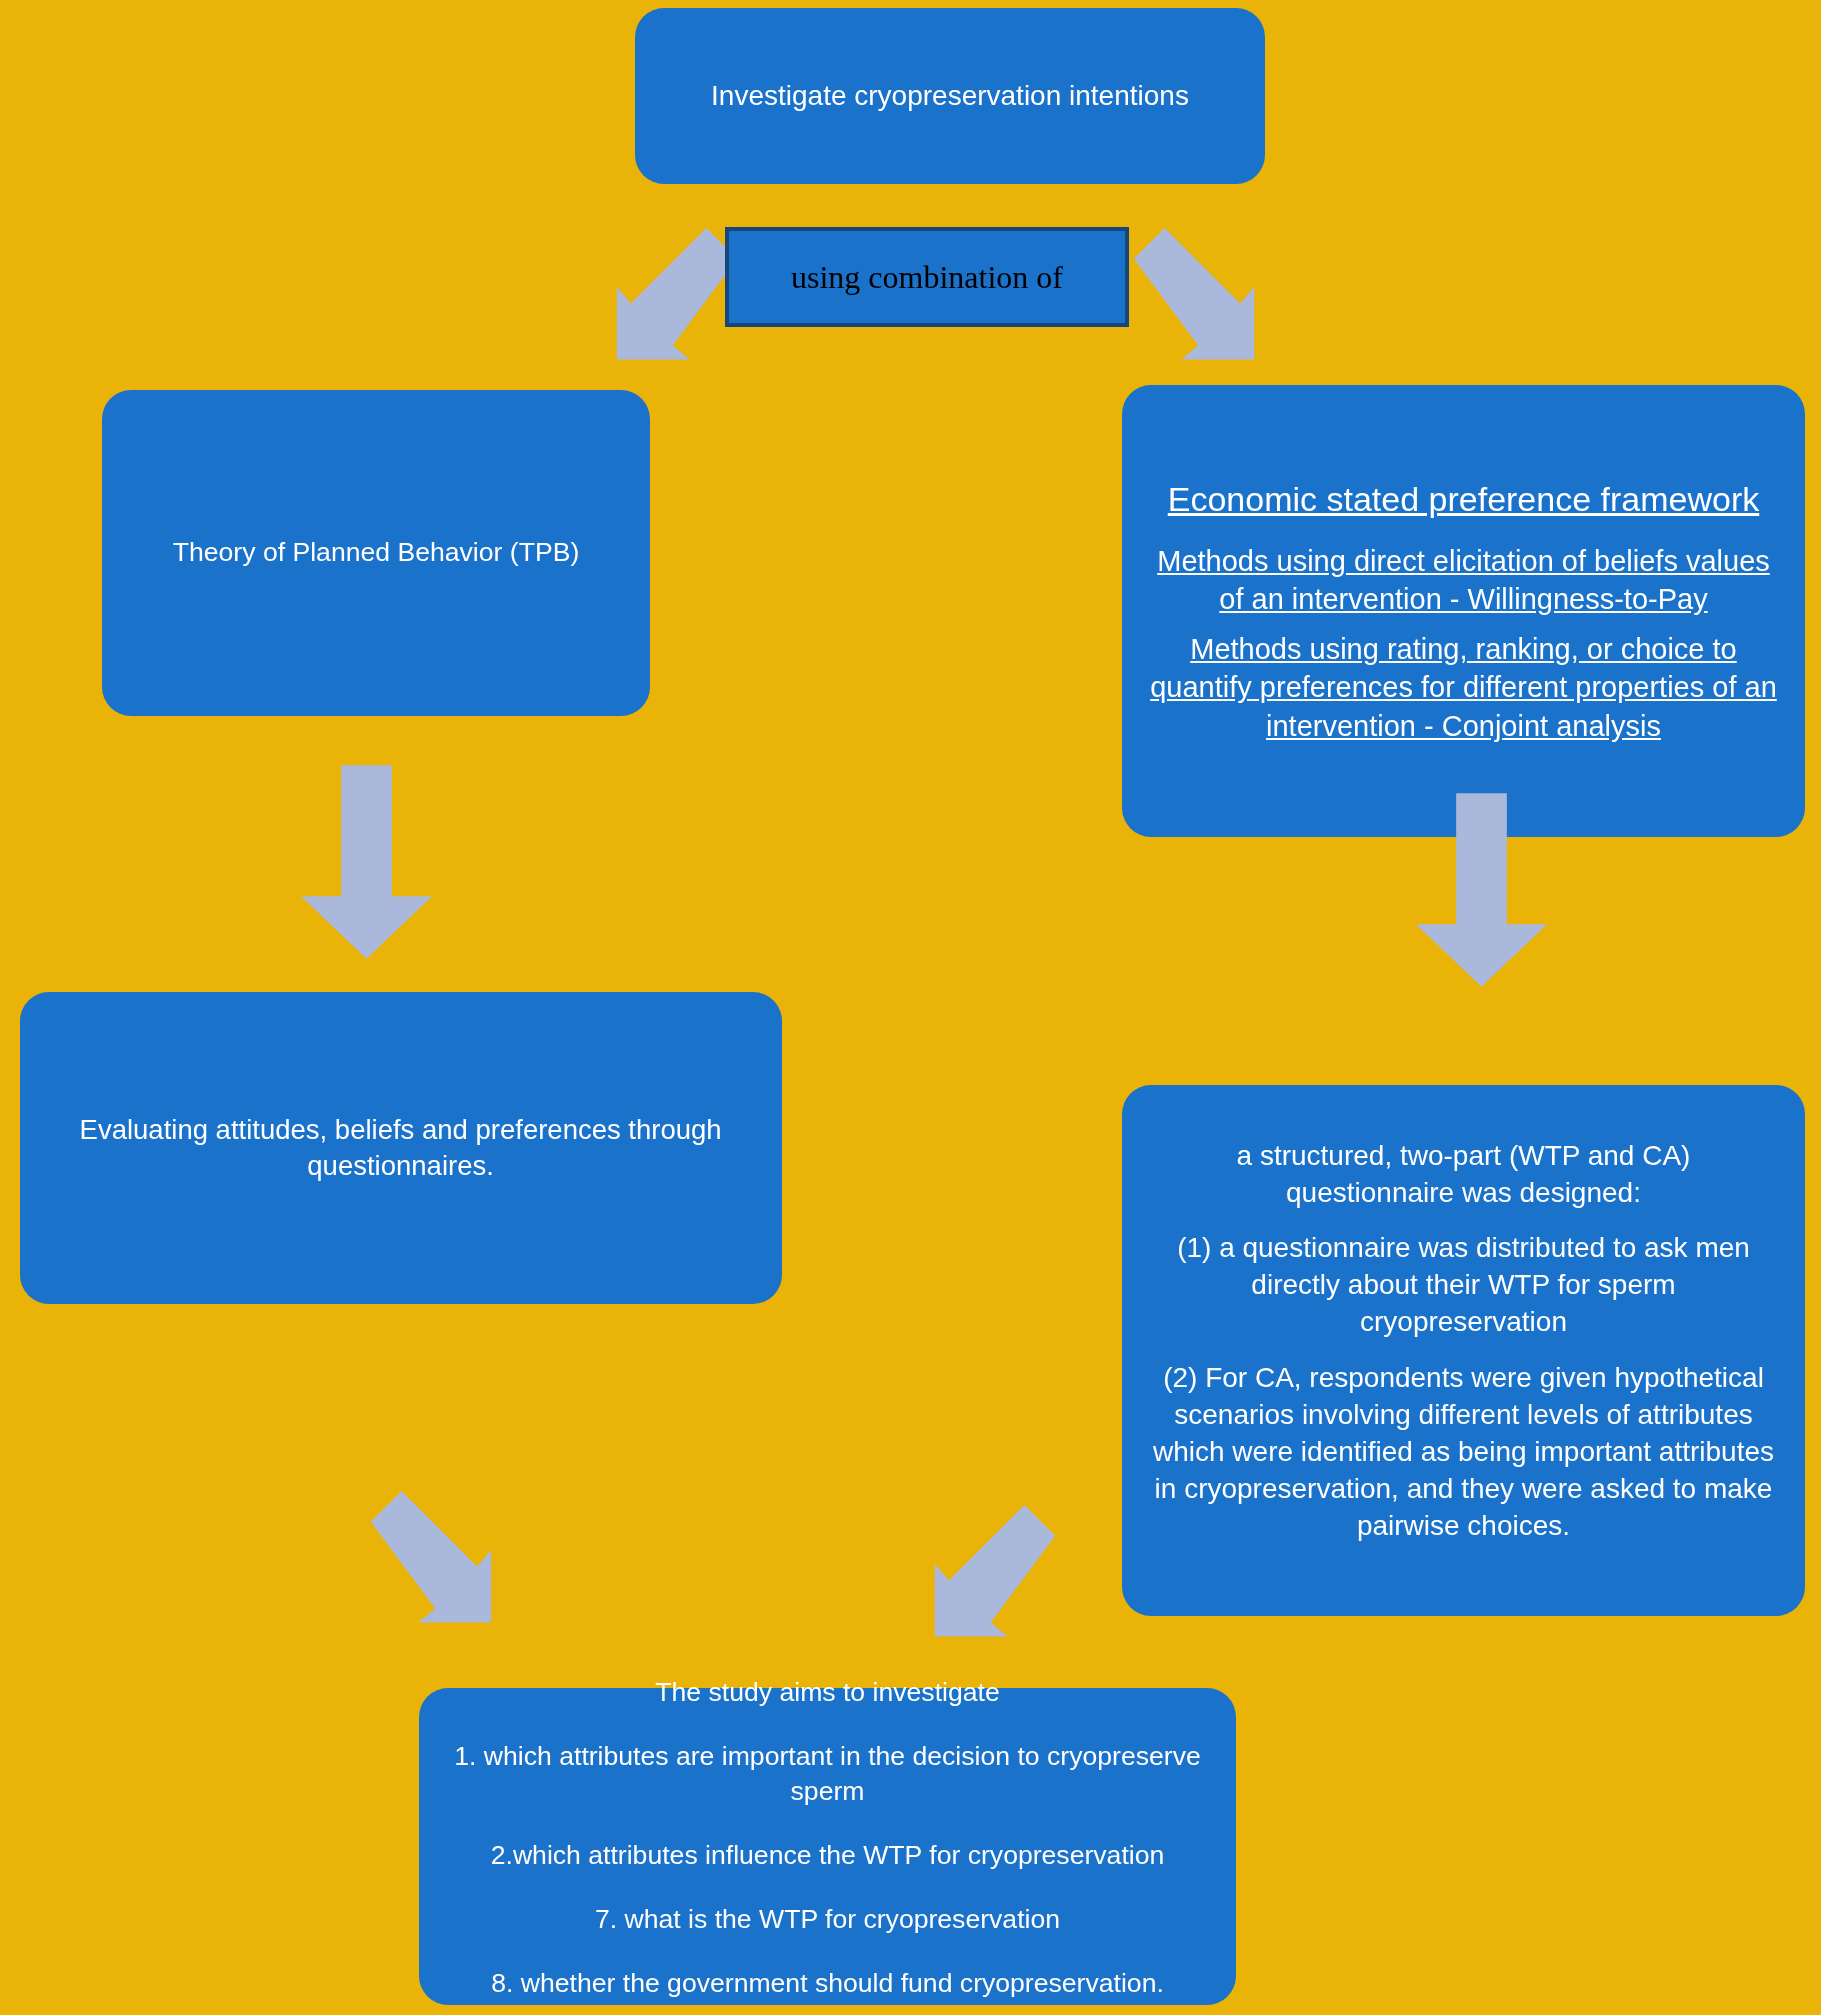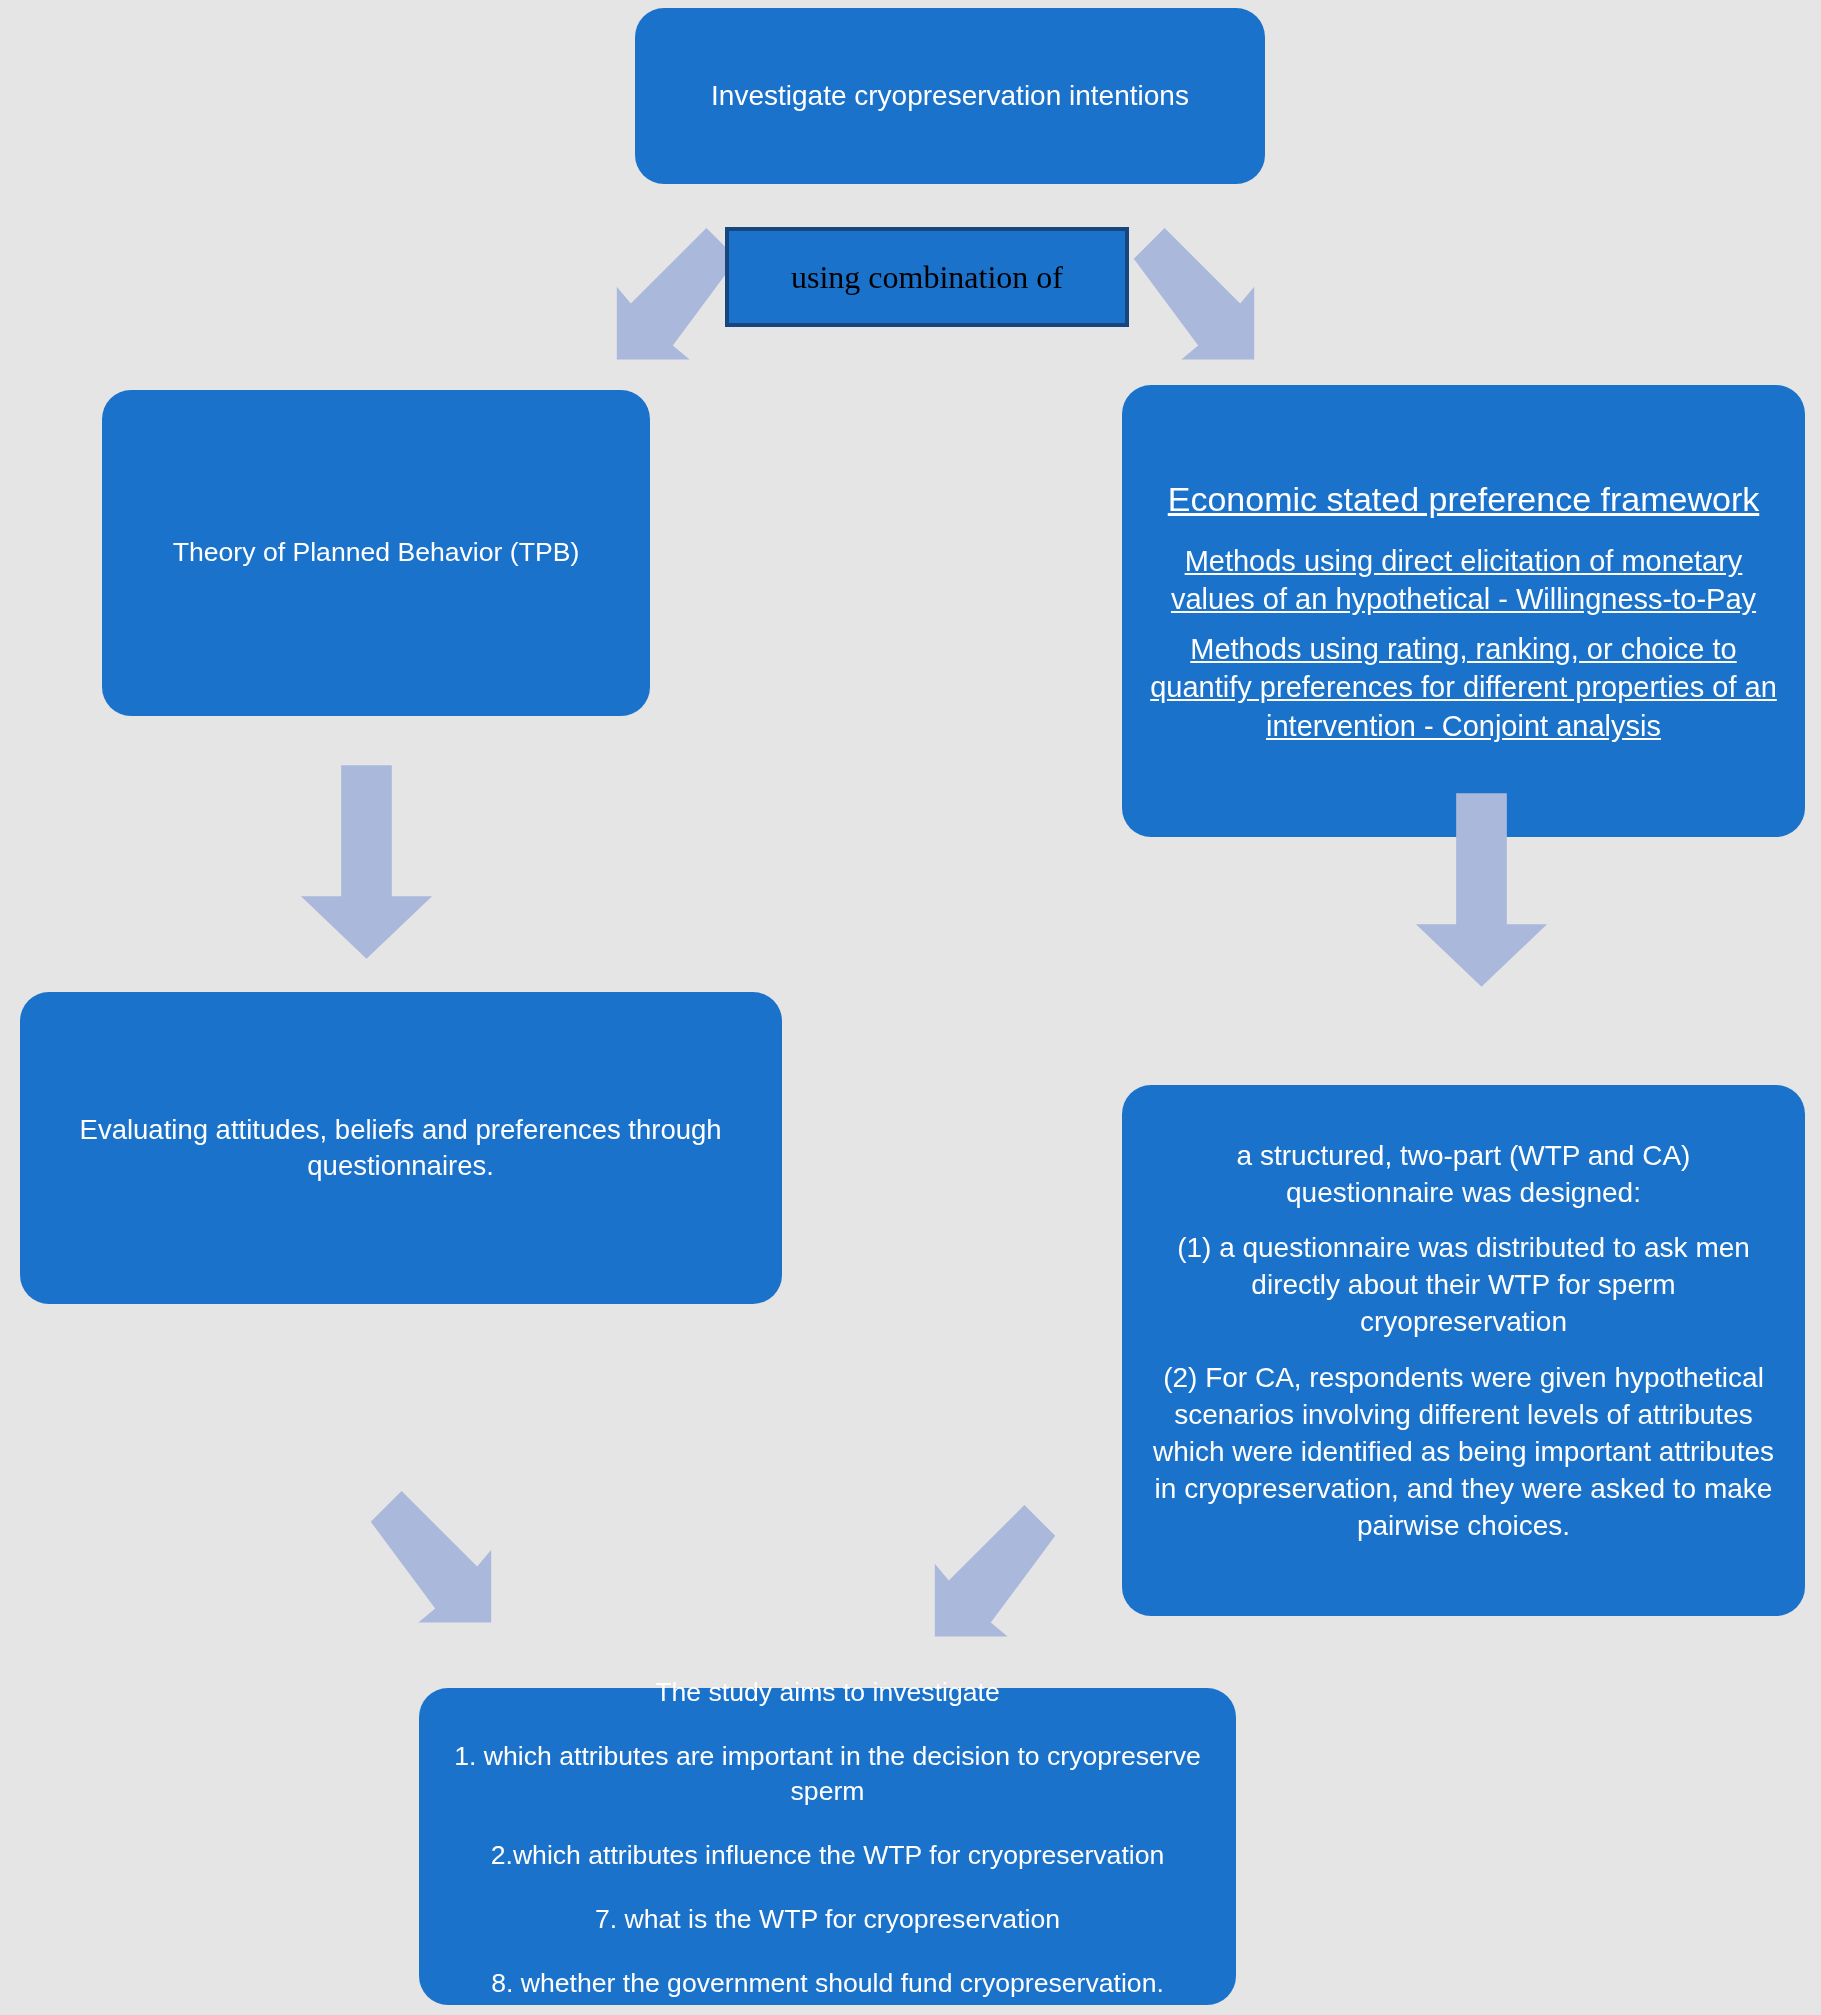--- a/index.html
+++ b/index.html
@@ -8,21 +8,21 @@
     padding: 0;
     background: #ffffff;
   }
   body {
     font-family: "Liberation Sans", sans-serif;
   }
   #canvas {
     position: relative;
     width: 1822px;
     height: 2015px;
-    background: #e5e5e5;
+    background: #eab308;
     overflow: hidden;
   }
 
   
   .node {
     position: absolute;
     background: #1a72cb;
     border-radius: 29px;
     box-sizing: border-box;
     display: flex;
@@ -147,21 +147,21 @@
   <div id="node-combo">
     <span>using combination of</span>
   </div>
 
   <div class="node" id="node-tpb">
     <p>Theory of Planned Behavior (TPB)</p>
   </div>
 
   <div class="node" id="node-econ">
     <p class="title">Economic stated preference framework</p>
-    <p>Methods using direct elicitation of monetary values of an hypothetical - Willingness-to-Pay</p>
+    <p>Methods using direct elicitation of beliefs values of an intervention - Willingness-to-Pay</p>
     <p>Methods using rating, ranking, or choice to quantify preferences for different properties of an intervention - Conjoint analysis</p>
   </div>
 
   <div class="arrow" id="arrow-down-left">
     <svg viewBox="0 0 100 130" xmlns="http://www.w3.org/2000/svg" aria-hidden="true">
       <polygon fill="#aab8dc" points="33,0 67,0 67,88 94,88 50,130 6,88 33,88"></polygon>
     </svg>
   </div>
 
   <div class="arrow" id="arrow-down-right">

